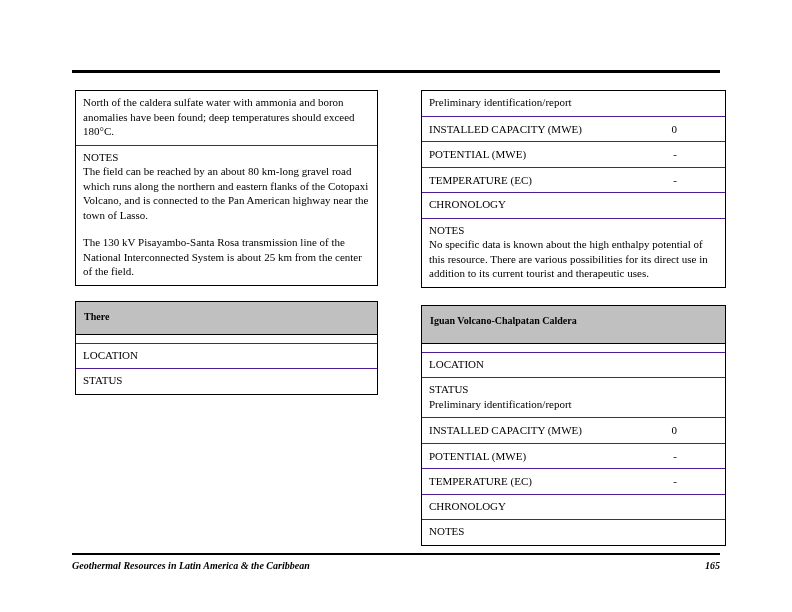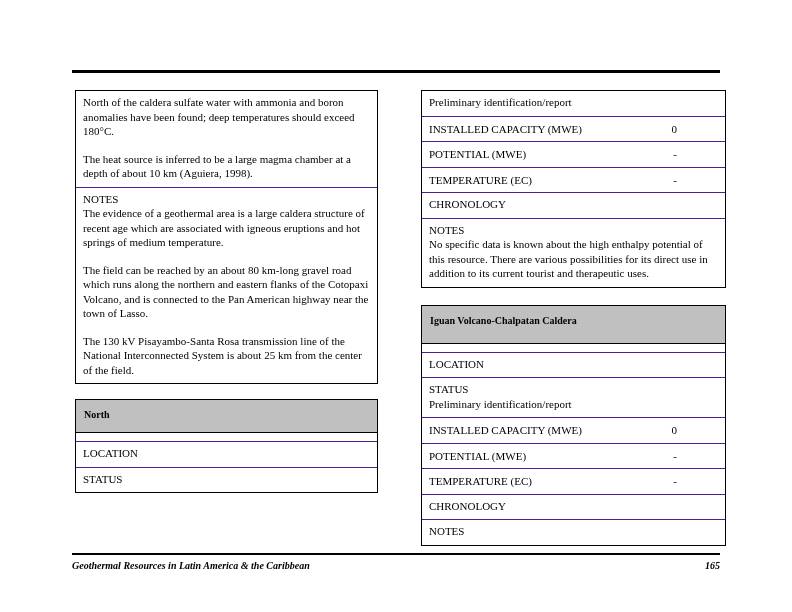--- a/index.html
+++ b/index.html
@@ -53,32 +53,30 @@
 
 <div class="page">
 
   <div class="rule-top"></div>
 
   <div class="col col-left">
 
     <section class="tbl">
       <div class="cell">
         <p class="para">North of the caldera sulfate water with ammonia and boron anomalies have been found; deep temperatures should exceed 180°C.</p>
-        <p class="para">The heat source is inferred to be a large magma chamber at a depth of about 10 km (Aguiera, 1998).</p>
       </div>
       <div class="cell bt">
         <div>NOTES</div>
-        <p class="para">The evidence of a geothermal area is a large caldera structure of recent age which are associated with igneous eruptions and hot springs of medium temperature.</p>
         <p class="para">The field can be reached by an about 80 km-long gravel road which runs along the northern and eastern flanks of the Cotopaxi Volcano, and is connected to the Pan American highway near the town of Lasso.</p>
         <p class="para">The 130 kV Pisayambo-Santa Rosa transmission line of the National Interconnected System is about 25 km from the center of the field.</p>
       </div>
     </section>
 
     <section class="tbl mt-cuenca">
-      <div class="hdr hdr-cuenca">North</div>
+      <div class="hdr hdr-cuenca">There</div>
       <div class="spacer"></div>
       <div class="cell bt">
         <div>LOCATION</div>
       </div>
       <div class="cell bt">STATUS</div>
     </section>
 
   </div>
 
   <div class="col col-right">

